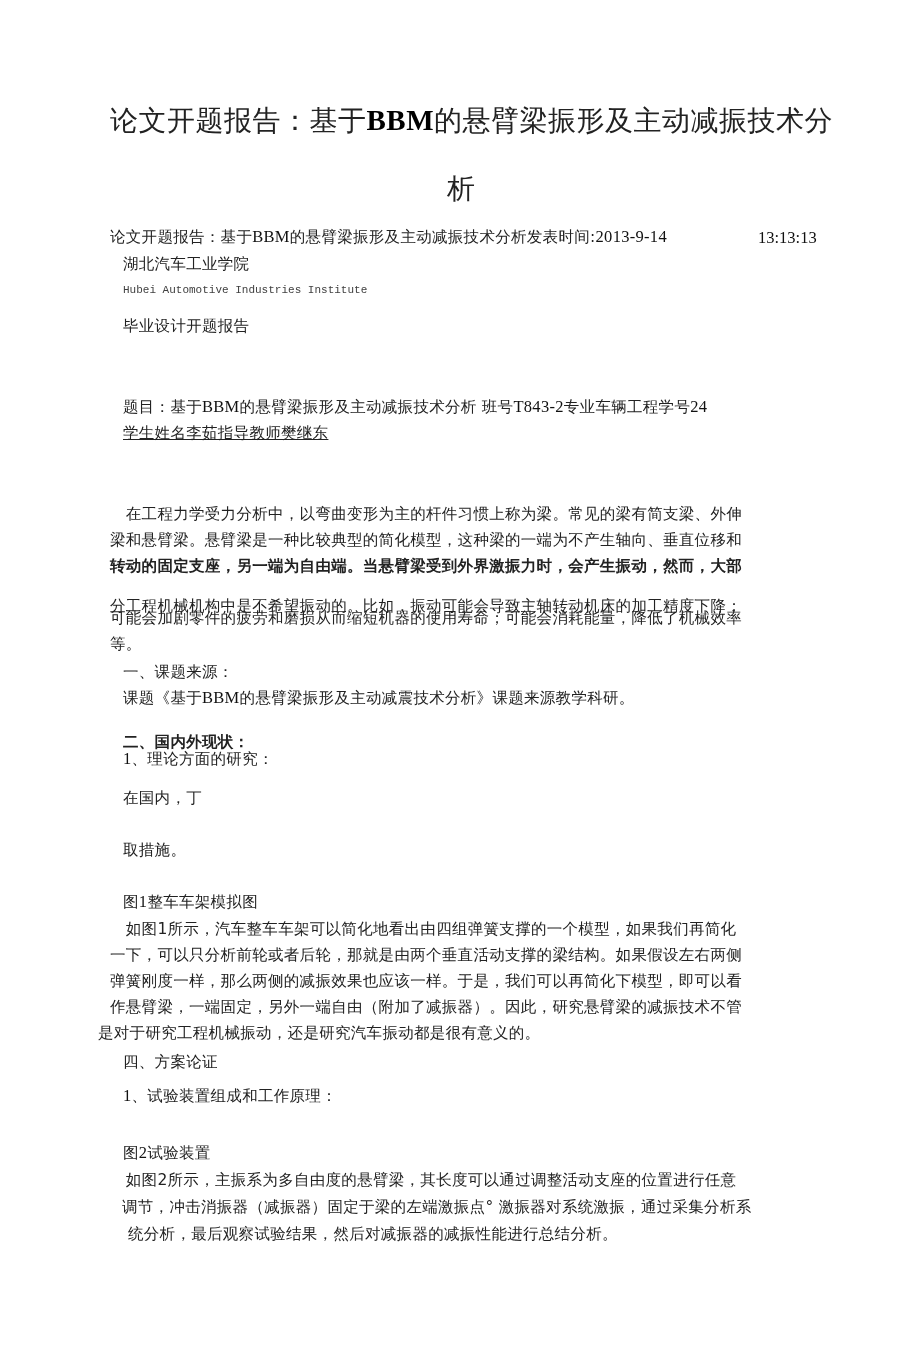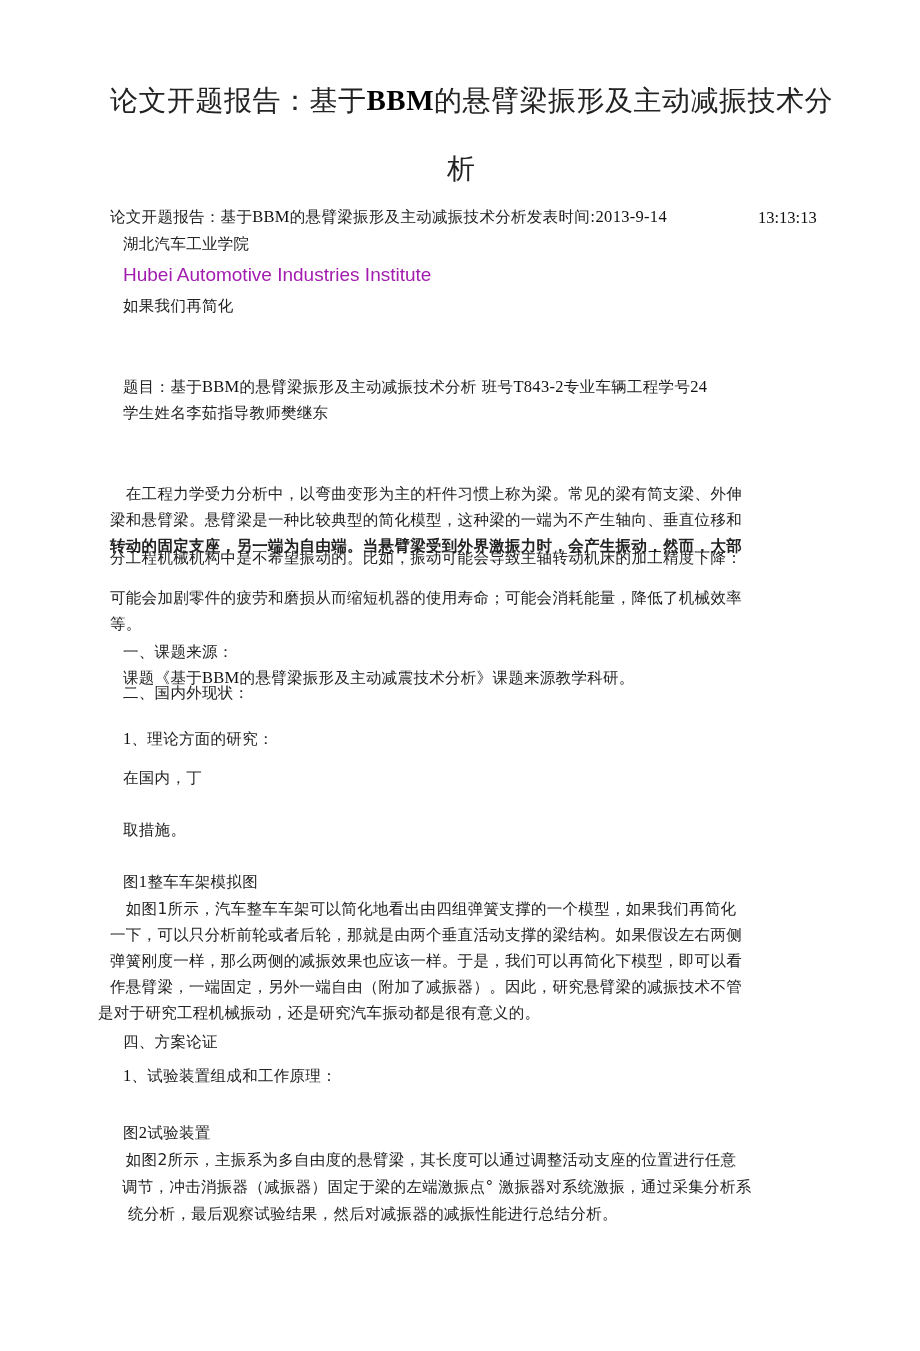--- a/index.html
+++ b/index.html
@@ -8,80 +8,80 @@
       background: #ffffff;
     }
     body {
       width: 920px;
       height: 1351px;
       position: relative;
       overflow: hidden;
       color: #1a1a1a;
       font-family: "DejaVu Sans", "Liberation Sans", sans-serif;
     }
-    .abs { position: absolute; white-space: nowrap; }
+    .abs { position: absolute; white-space: nowrap; margin-top: 20px; }
     .title {
       font-size: 28px;
       color: #222;
       letter-spacing: 0.5px;
       font-weight: 300;
     }
     .title .latin {
       font-family: "Liberation Serif", "DejaVu Serif", serif;
       font-weight: bold;
       color: #000;
       font-size: 29px;
     }
     .title1 { left: 110px; top: 82px; }
     .title2 { left: 447px; top: 150px; }
     .line {
       font-size: 15.5px;
       color: #222;
       letter-spacing: 0.3px;
     }
     .serif {
-      font-family: Liberation Sans, sans-serif;
-      font-size: 19px;
-      color: #a21caf;
+      font-family: Liberation Mono, monospace;
+      font-size: 11px;
+      color: #404040;
     }
     .ts {
       font-family: "Liberation Serif", "DejaVu Serif", serif;
       font-size: 16.5px;
       color: #111;
     }
   </style>
 </head>
 <body>
 
 <div>
 
   <div class="abs title title1"><span>论文开题报告：基于</span><span class="latin">BBM</span><span>的悬臂梁振形及主动减振技术分</span></div>
   <div class="abs title title2">析</div>
 
   <div class="abs line" style="left:110px; top:207px;"><span>论文开题报告：基于</span><span class="ts">BBM</span><span>的悬臂梁振形及主动减振技术分析发表时间:</span><span class="ts">2013-9-14</span></div>
   <div class="abs ts" style="left:758px; top:208px;">13:13:13</div>
 
   <div class="abs line" style="left:123px; top:234px;">湖北汽车工业学院</div>
   <div class="abs serif" style="left:123px; top:264px;">Hubei Automotive Industries Institute</div>
-  <div class="abs line" style="left:123px; top:296px;">如果我们再简化</div>
+  <div class="abs line" style="left:123px; top:296px;">毕业设计开题报告</div>
 
   <div class="abs line" style="left:123px; top:377px;"><span>题目：基于</span><span class="ts">BBM</span><span>的悬臂梁振形及主动减振技术分析  班号</span><span class="ts">T843-2</span><span>专业车辆工程学号</span><span class="ts">24</span></div>
-  <div class="abs line" style="left:123px; top:403px;">学生姓名李茹指导教师樊继东</div>
+  <div class="abs line" style="left:123px; top:403px;text-decoration:underline;">学生姓名李茹指导教师樊继东</div>
 
   <div class="abs line" style="left:110px; top:484px;">　在工程力学受力分析中，以弯曲变形为主的杆件习惯上称为梁。常见的梁有简支梁、外伸</div>
   <div class="abs line" style="left:110px; top:510px;">梁和悬臂梁。悬臂梁是一种比较典型的简化模型，这种梁的一端为不产生轴向、垂直位移和</div>
   <div class="abs line" style="left:110px; top:536px;font-weight:bold;">转动的固定支座，另一端为自由端。当悬臂梁受到外界激振力时，会产生振动，然而，大部</div>
-  <div class="abs line" style="left:110px; top:548px;">分工程机械机构中是不希望振动的。比如，振动可能会导致主轴转动机床的加工精度下降：</div>
+  <div class="abs line" style="left:110px; top:576px;">分工程机械机构中是不希望振动的。比如，振动可能会导致主轴转动机床的加工精度下降：</div>
   <div class="abs line" style="left:110px; top:588px;">可能会加剧零件的疲劳和磨损从而缩短机器的使用寿命；可能会消耗能量，降低了机械效率</div>
   <div class="abs line" style="left:110px; top:614px;">等。</div>
 
   <div class="abs line" style="left:123px; top:642px;">一、课题来源：</div>
   <div class="abs line" style="left:123px; top:668px;"><span>课题《基于</span><span class="ts">BBM</span><span>的悬臂梁振形及主动减震技术分析》课题来源教学科研。</span></div>
 
-  <div class="abs line" style="left:123px; top:683px;">二、国内外现状：</div>
+  <div class="abs line" style="left:123px; top:712px;font-weight:bold;">二、国内外现状：</div>
   <div class="abs line" style="left:123px; top:729px;"><span class="ts">1</span><span>、理论方面的研究：</span></div>
 
   <div class="abs line" style="left:123px; top:768px;">在国内，丁</div>
   <div class="abs line" style="left:123px; top:820px;">取措施。</div>
 
   <div class="abs line" style="left:123px; top:872px;"><span>图</span><span class="ts">1</span><span>整车车架模拟图</span></div>
 
   <div class="abs line" style="left:110px; top:899px;">　如图1所示，汽车整车车架可以简化地看出由四组弹簧支撑的一个模型，如果我们再简化</div>
   <div class="abs line" style="left:110px; top:925px;">一下，可以只分析前轮或者后轮，那就是由两个垂直活动支撑的梁结构。如果假设左右两侧</div>
   <div class="abs line" style="left:110px; top:951px;">弹簧刚度一样，那么两侧的减振效果也应该一样。于是，我们可以再简化下模型，即可以看</div>

